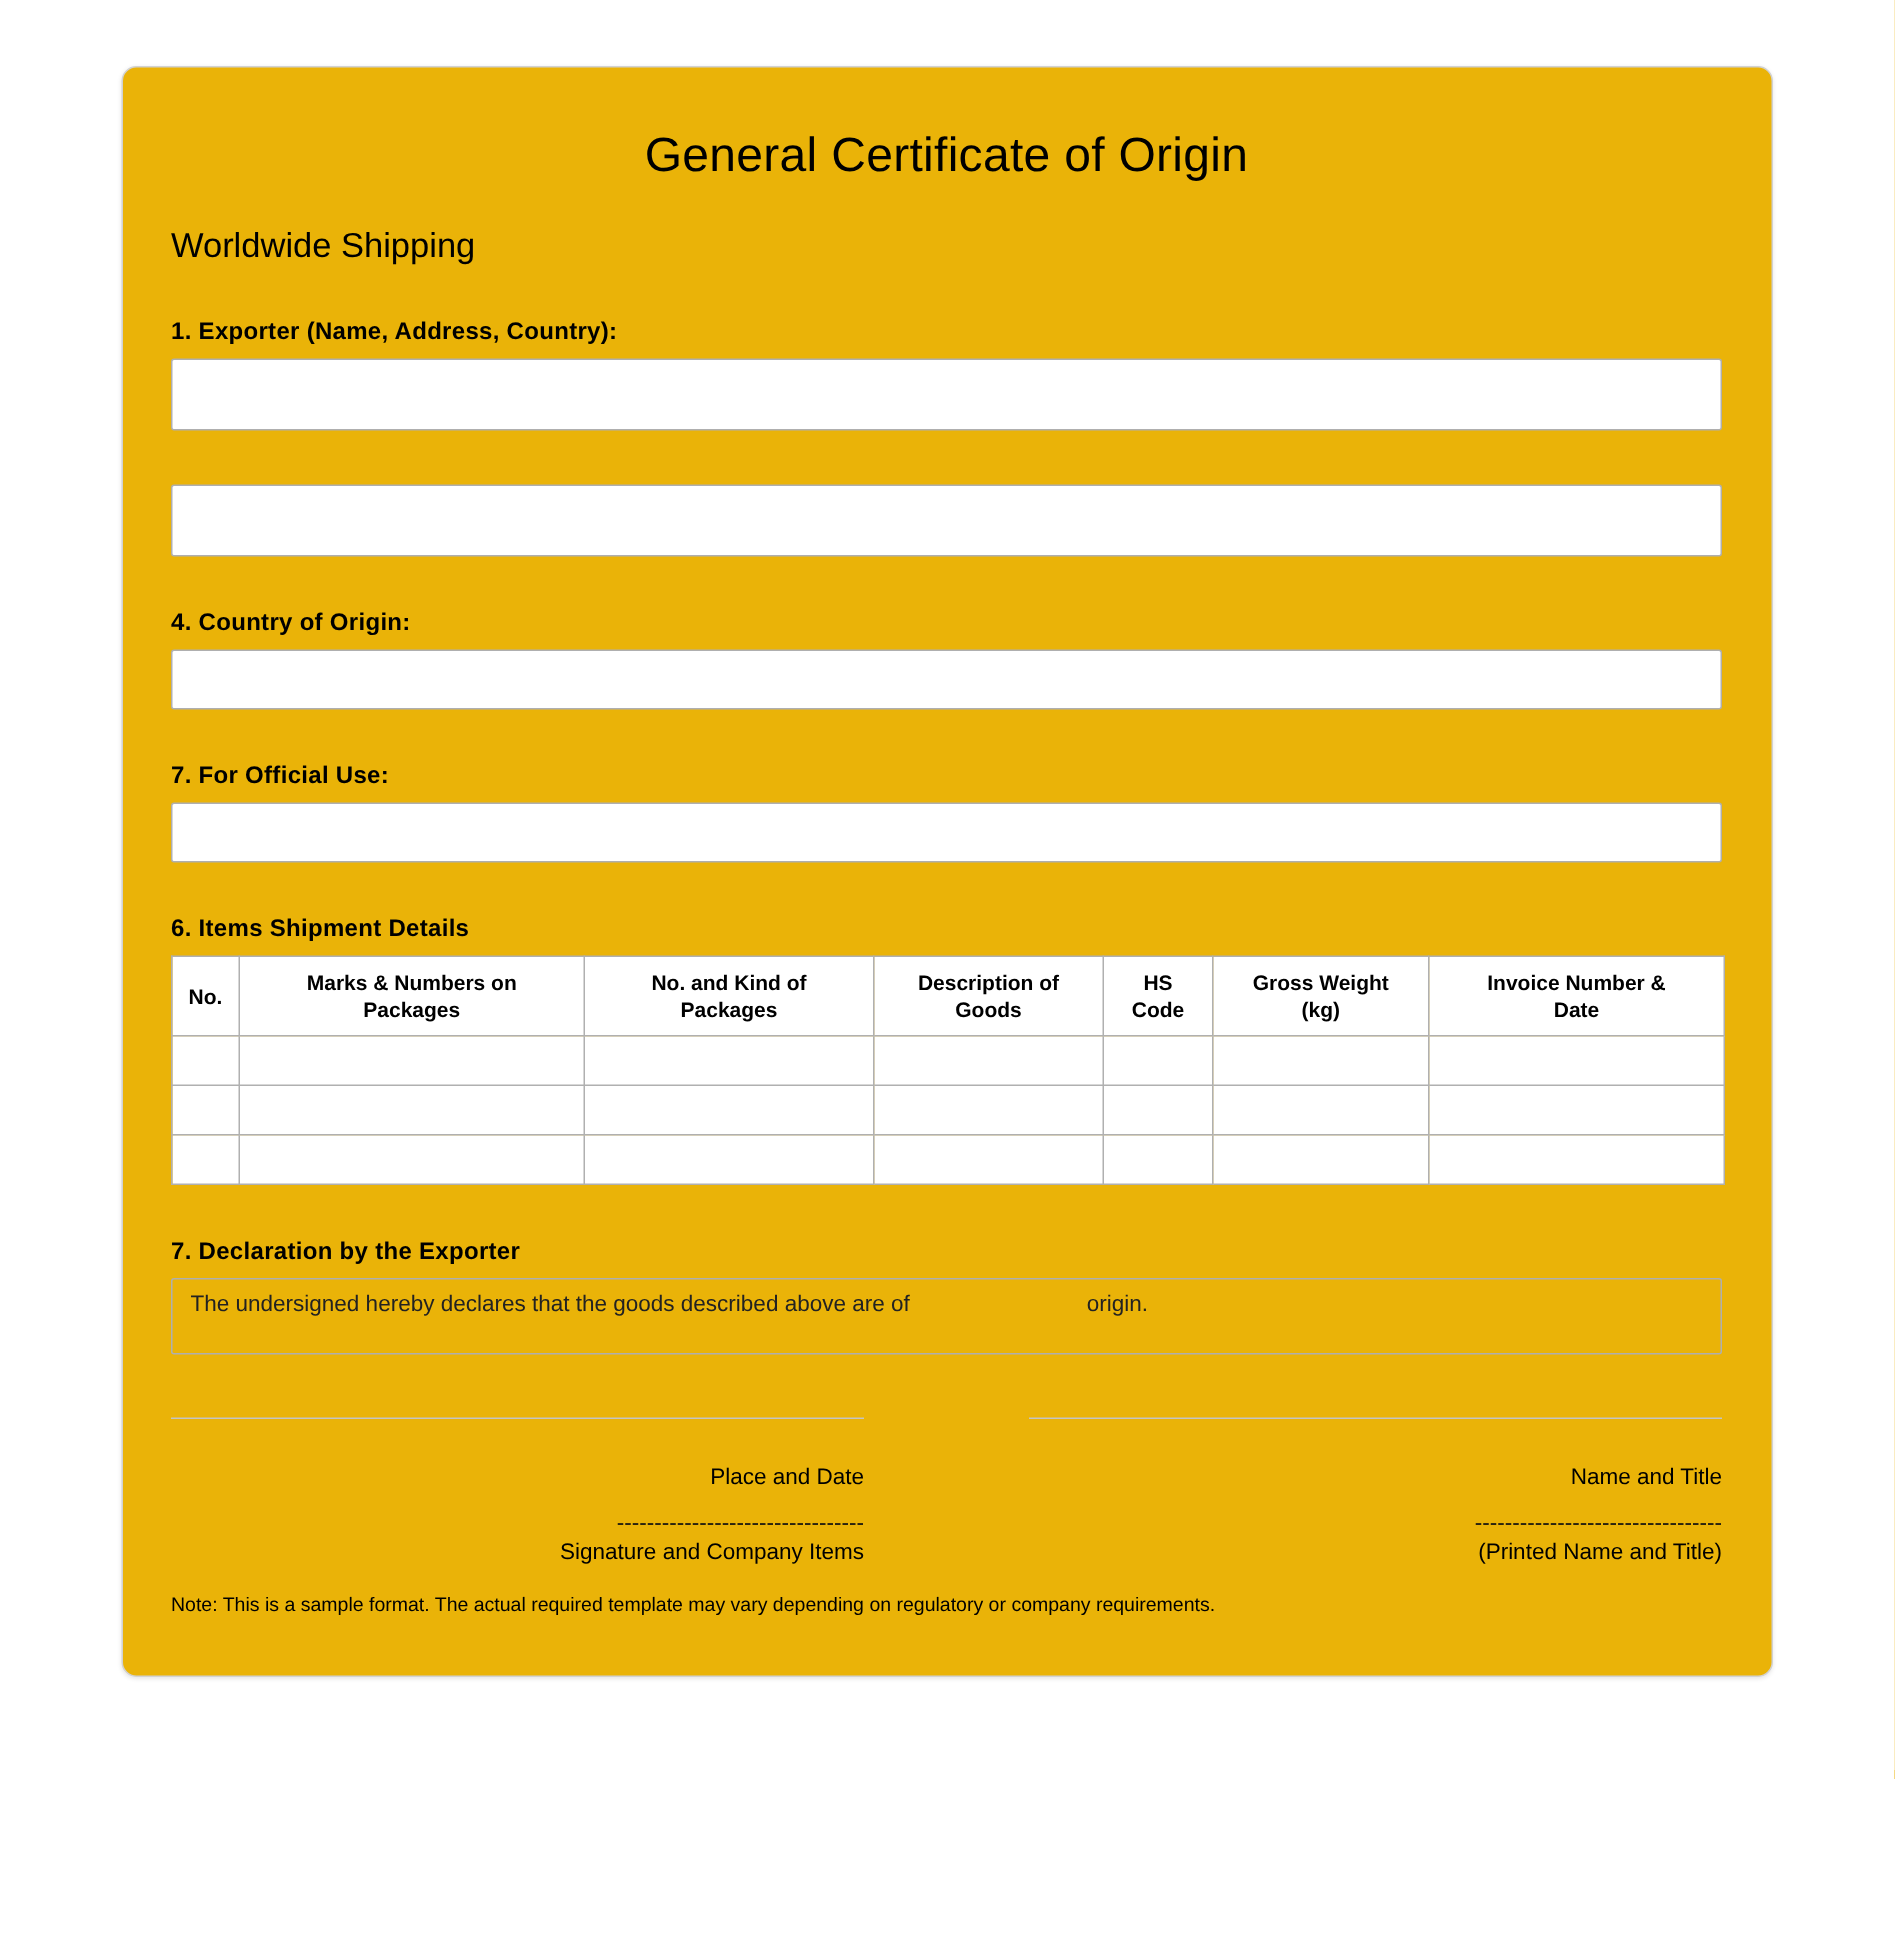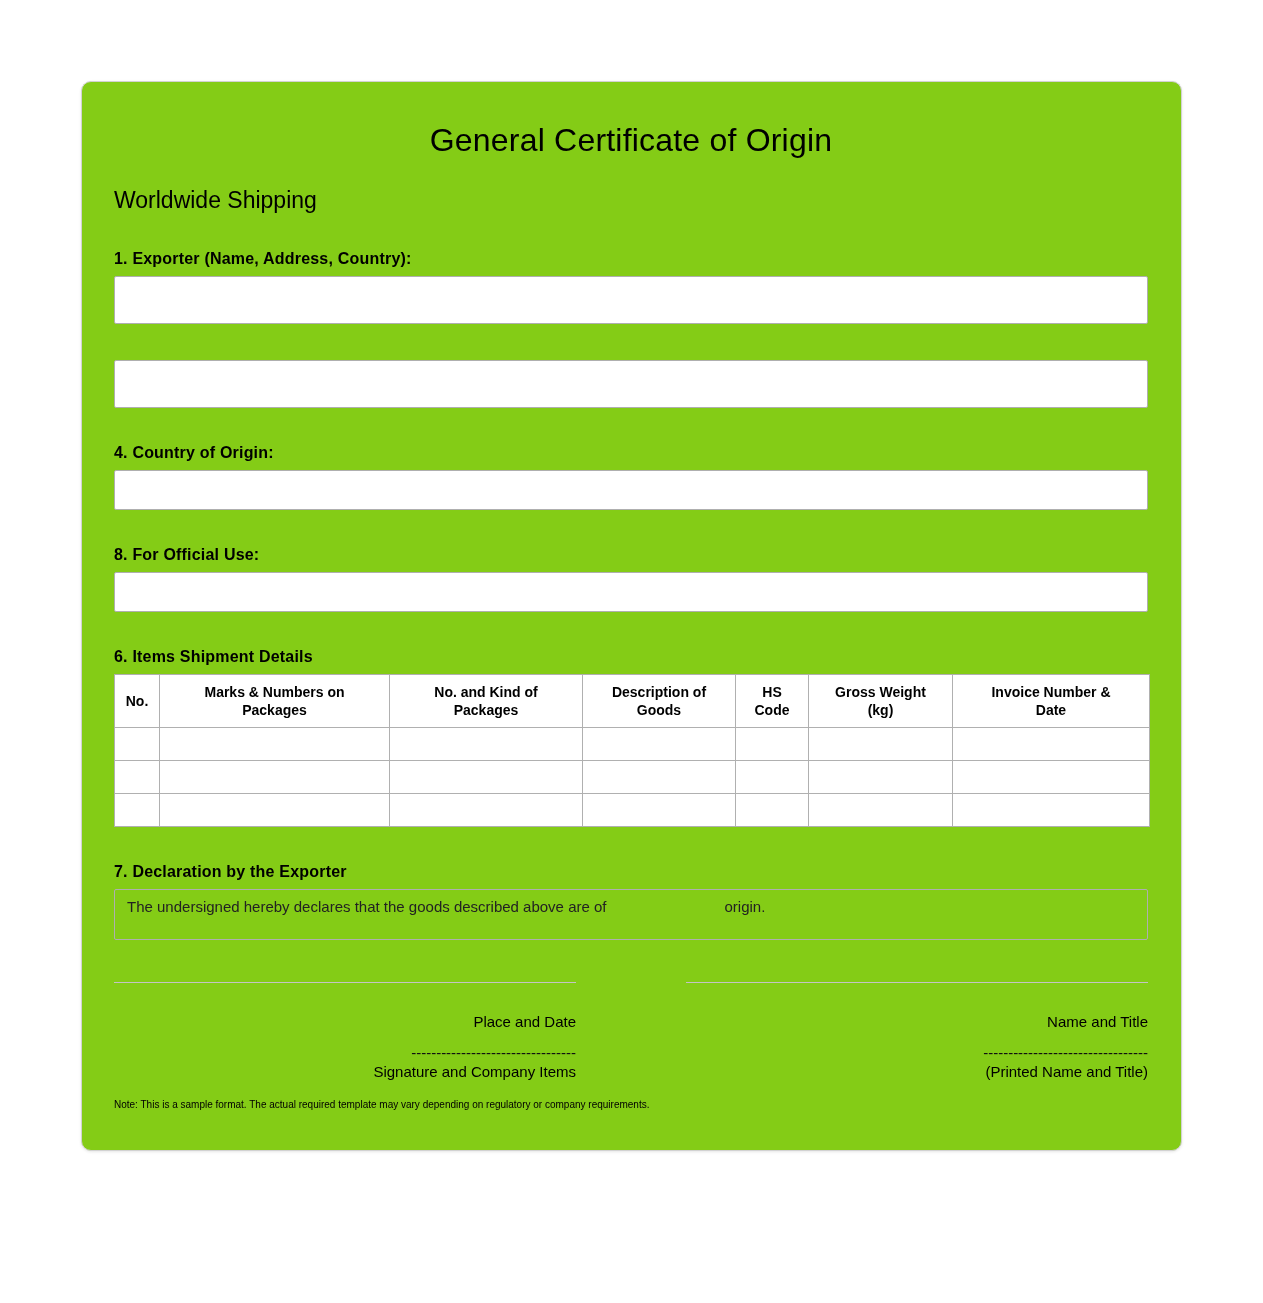--- a/index.html
+++ b/index.html
@@ -4,22 +4,22 @@
 <style>
   * { box-sizing: border-box; }
   html, body { margin: 0; padding: 0; background: #ffffff; }
   body {
     font-family: "Liberation Sans", sans-serif;
     color: #000000;
     width: 1263px;
   }
   .card {
     width: 1101px;
-    margin: 81px auto 62px auto;
-    background: #84cc16;
+    margin: 44px auto 62px auto;
+    background: #eab308;
     border: 1px solid #d2d2d2;
     border-radius: 10px;
     box-shadow: 0 1px 3px rgba(0,0,0,0.10);
     padding: 40px 33px 40px 32px;
   }
   h1.title {
     margin: 0;
     font-size: 32px;
     font-weight: 400;
     text-align: center;
@@ -95,21 +95,21 @@
     font-size: 15px;
   }
   .sig-dashes {
     margin-top: 14px;
     font-size: 15px;
     color: #111111;
   }
   .sig-caption { margin-top: 2px; font-size: 15px; }
   .note {
     margin-top: 19px;
-    font-size: 10px;
+    font-size: 13px;
     color: #000000;
   }
 </style>
 </head>
 <body>
 
 <div class="card">
 
   <h1 class="title">General Certificate of Origin</h1>
   <div class="subtitle">Worldwide Shipping</div>
@@ -123,21 +123,21 @@
     <div class="input-box tall"></div>
   </div>
 
 
   <div class="section">
     <div class="section-label">4. Country of Origin:</div>
     <div class="input-box short"></div>
   </div>
 
   <div class="section">
-    <div class="section-label">8. For Official Use:</div>
+    <div class="section-label">7. For Official Use:</div>
     <div class="input-box short"></div>
   </div>
 
   <div class="section">
     <div class="section-label">6. Items Shipment Details</div>
     <table class="items">
       <colgroup>
         <col style="width:45px">
         <col style="width:230px">
         <col style="width:193px">

